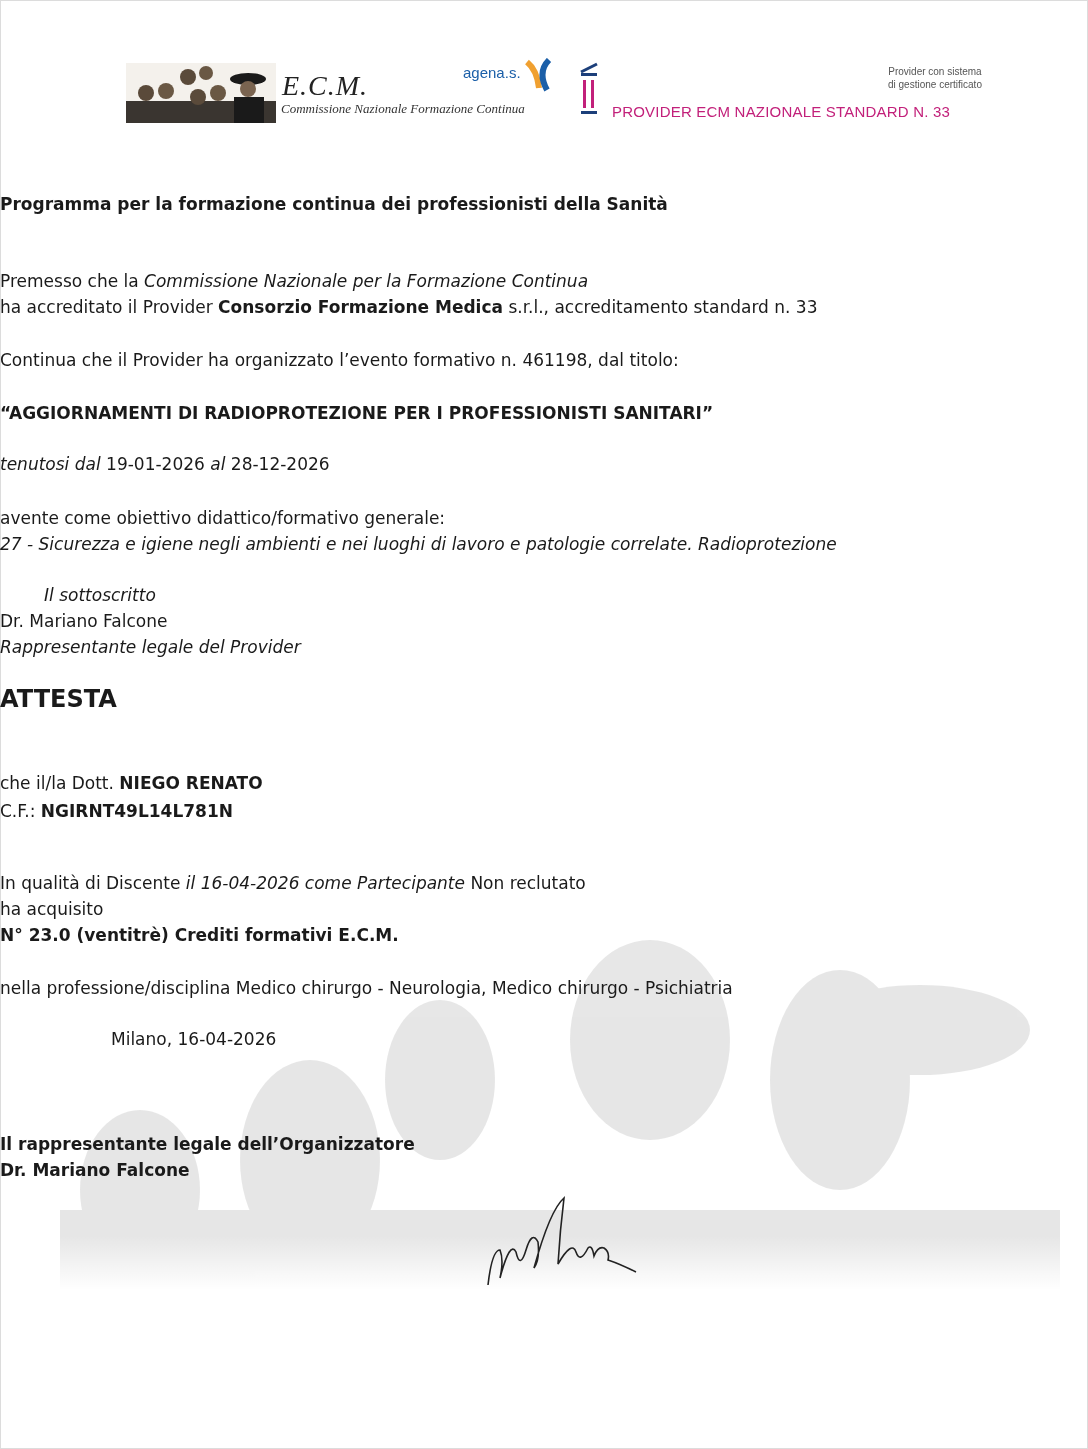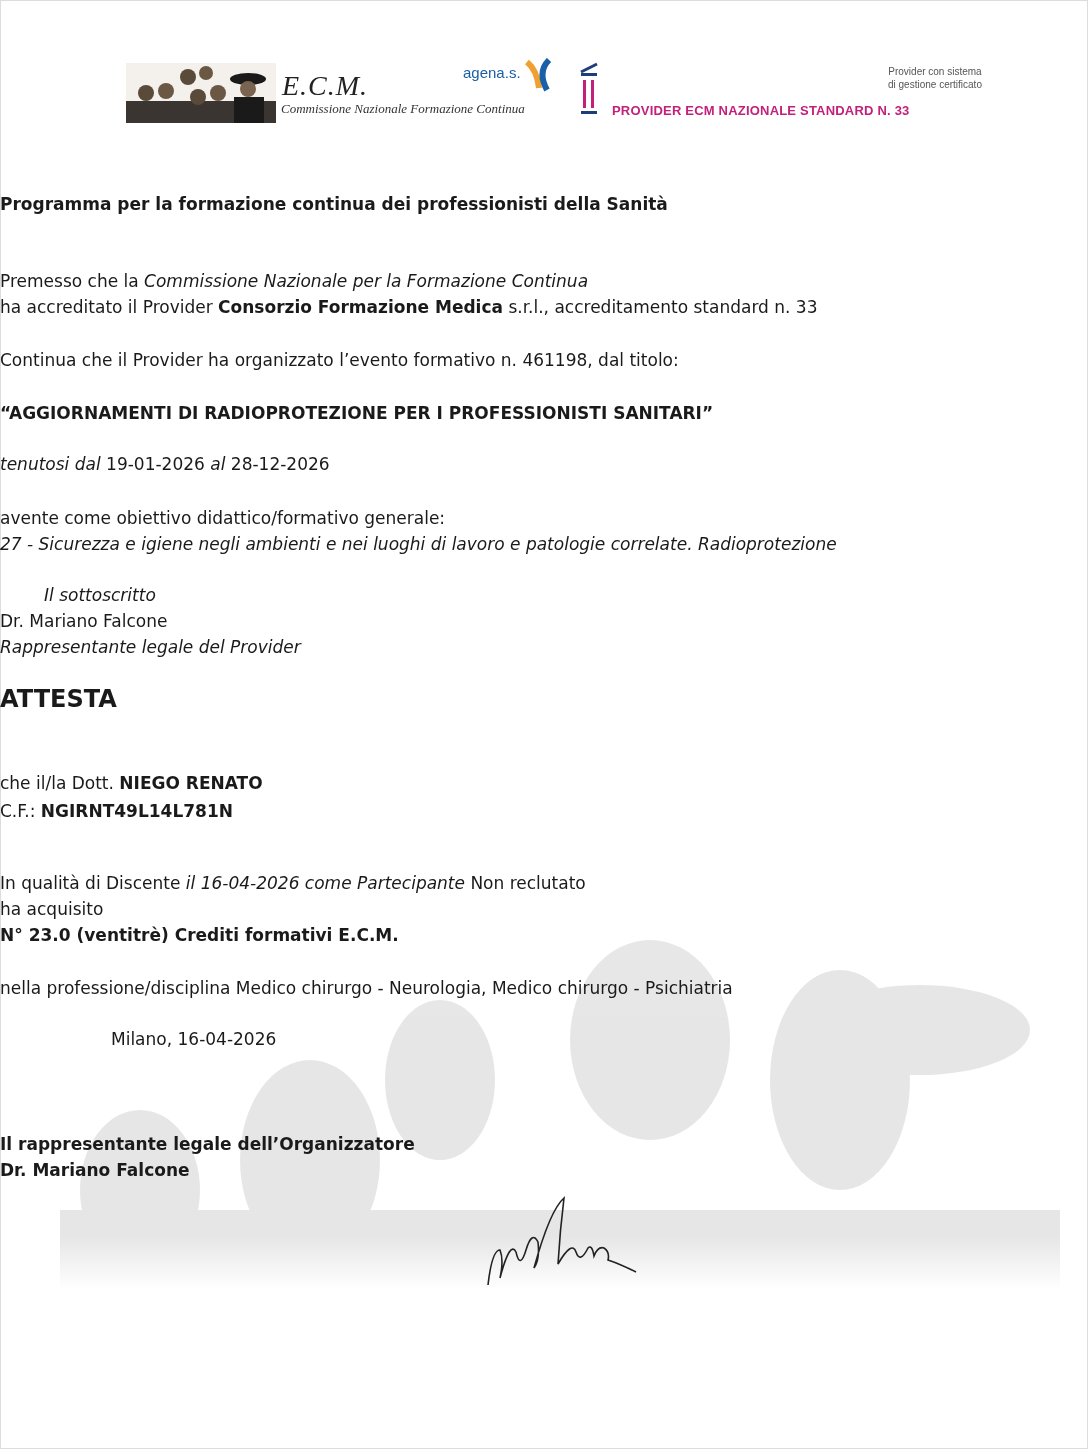--- a/index.html
+++ b/index.html
@@ -10,21 +10,21 @@
   .page-border { position:absolute; left:0; top:0; width:1086px; height:1447px; border:1px solid #dcdcdc; }
   .watermark { position:absolute; left:60px; top:930px; width:1000px; height:360px; }
   .header { position:absolute; left:0; top:0; width:1088px; height:140px; }
   .ecm-img { position:absolute; left:126px; top:63px; width:150px; height:60px; }
   .ecm-title { position:absolute; left:282px; top:62px; font-family:"Liberation Serif", serif; font-style:italic; font-size:28px; color:#222; letter-spacing:1px;margin-top:8px; }
   .ecm-sub { position:absolute; left:281px; top:101px; font-family:"Liberation Serif", serif; font-style:italic; font-size:13px; color:#333; }
   .agenas { position:absolute; left:463px; top:64px; font-family:"Liberation Sans", sans-serif; font-size:15px; color:#1b5fa8; }
   .agenas-mark { position:absolute; left:523px; top:58px; width:30px; height:34px; }
   .cofo-icon { position:absolute; left:579px; top:60px; width:28px; height:56px; }
   .cofo-name { position:absolute; left:610px; top:54px; font-family:"Liberation Sans", sans-serif; font-size:42px; color:#1c3f7a; letter-spacing:-1px; }
-  .cofo-sub { position:absolute; left:612px; top:103px; font-family:"Liberation Sans", sans-serif; font-weight:bold; font-size:13px; color:#c2207a; letter-spacing:0.2px; }
+  .cofo-sub { position:absolute; left:612px; top:103px; font-family:"Liberation Sans", sans-serif; font-weight:normal; font-size:15px; color:#c2207a; letter-spacing:0.2px; }
   .cert-note { position:absolute; left:888px; top:65px; font-family:"Liberation Sans", sans-serif; font-size:10px; color:#555; line-height:13px; text-align:center; }
   .line { position:absolute; left:0; width:860px; text-align:left; font-size:17px; line-height:22px; white-space:nowrap; }
   .b { font-weight:bold; }
   .i { font-style:italic; }
   .attesta { font-size:24px; font-weight:bold; }
   .sig { position:absolute; left:480px; top:1190px; width:160px; height:100px; }
 </style>
 </head>
 <body>
 

